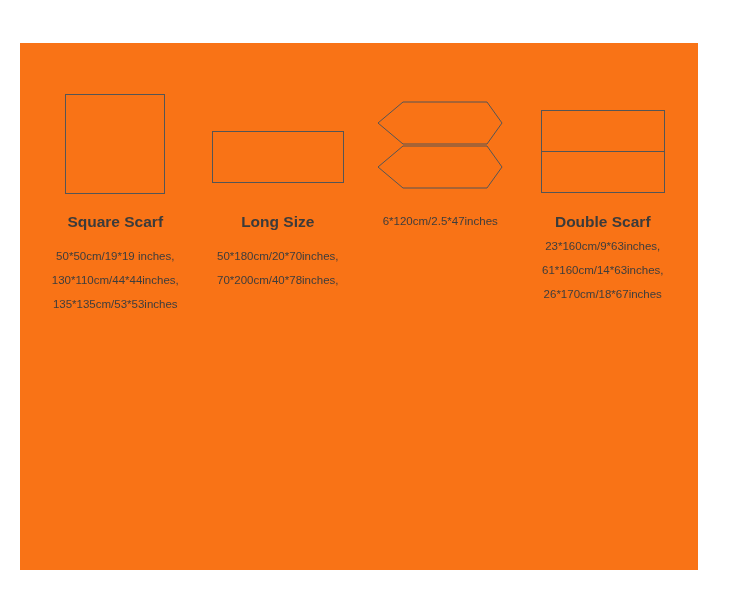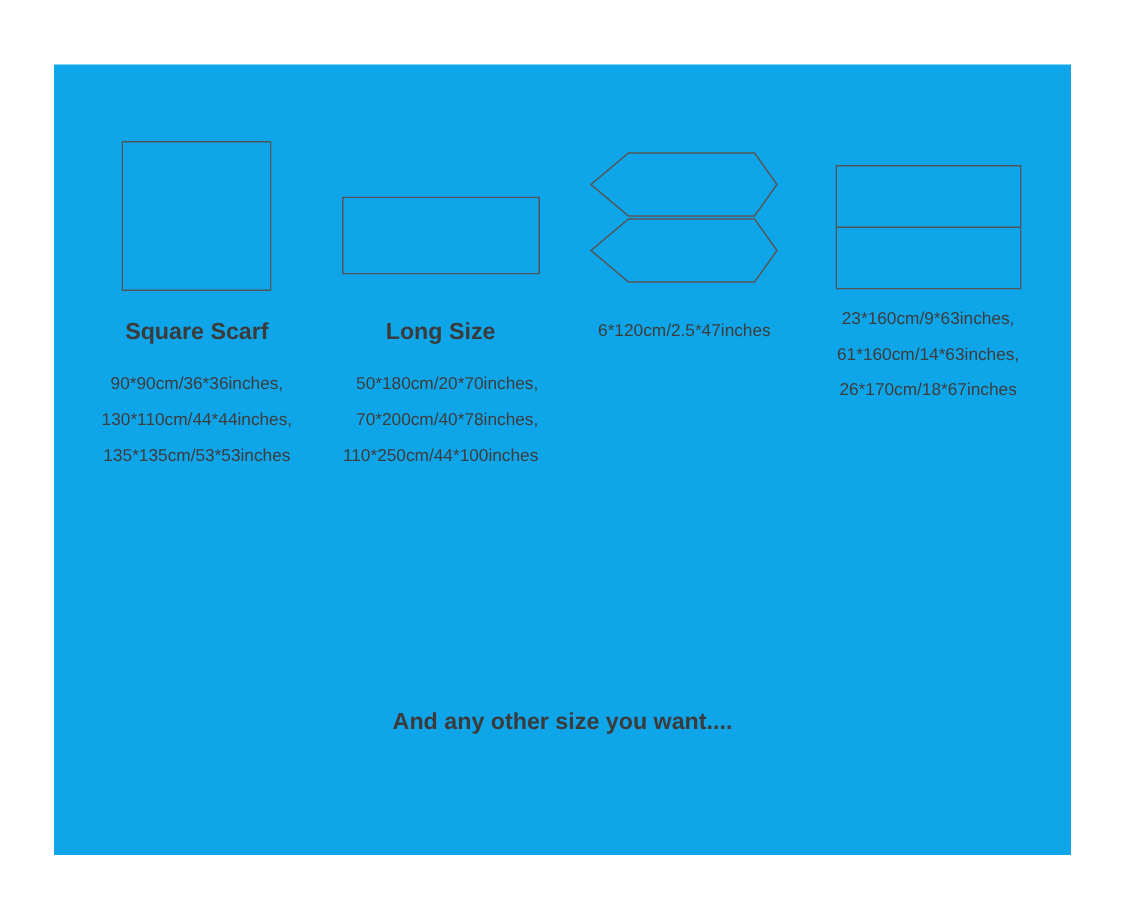--- a/index.html
+++ b/index.html
@@ -8,25 +8,25 @@
   }
   body {
     width: 750px;
     height: 612px;
     background: #ffffff;
     font-family: "Liberation Sans", sans-serif;
     overflow: hidden;
   }
   .panel {
     position: absolute;
-    left: 36px;
+    left: 20px;
     top: 43px;
     width: 678px;
     height: 527px;
-    background: #0ea5e9;
+    background: #f97316;
   }
   .grid {
     position: absolute;
     left: 0;
     top: 0;
     width: 100%;
     height: 400px;
     display: flex;
     flex-direction: row;
     align-items: flex-start;
@@ -85,56 +85,55 @@
     stroke-width: 1;
   }
   
   .col-0 .figure { padding-top: 46px; }
   .col-1 .figure { padding-top: 72px; }
   .col-2 .figure { padding-top: 48px; }
   .col-3 .figure { padding-top: 62px; }
   .col-2 .title { margin-top: 2px; }
   .col-0 .title, .col-1 .title, .col-3 .title { margin-top: 14px; }
   .col-0 .sizes { margin-top: 14px; }
-  .col-1 .sizes { margin-top: 14px; text-align: right; }
+  .col-1 .sizes { margin-top: 14px; }
   .col-2 .sizes { margin-top: 12px; }
   .col-3 .sizes { margin-top: 4px; }
 </style>
 </head>
 <body>
 
 <div class="panel">
 
   <div class="grid">
 
     <div class="col col-0">
       <div class="figure">
         <svg width="100" height="100" viewBox="0 0 100 100">
           <rect class="stroke" x="0.5" y="0.5" width="99" height="99"></rect>
         </svg>
       </div>
       <div class="title">Square Scarf</div>
       <div class="sizes">
-        <div>90*90cm/36*36inches,</div>
+        <div>50*50cm/19*19 inches,</div>
         <div>130*110cm/44*44inches,</div>
         <div>135*135cm/53*53inches</div>
       </div>
     </div>
 
     <div class="col col-1">
       <div class="figure">
         <svg width="132" height="52" viewBox="0 0 132 52">
           <rect class="stroke" x="0.5" y="0.5" width="131" height="51"></rect>
         </svg>
       </div>
       <div class="title">Long Size</div>
       <div class="sizes">
         <div>50*180cm/20*70inches,</div>
         <div>70*200cm/40*78inches,</div>
-        <div>110*250cm/44*100inches</div>
       </div>
     </div>
 
     <div class="col col-2">
       <div class="figure">
         <svg width="126" height="88" viewBox="0 0 126 88">
           <path class="stroke" d="M 26 1 L 110 1 L 125 22 L 110 43 L 26 43 L 1 22 Z"></path>
           <path class="stroke" d="M 26 45 L 110 45 L 125 66 L 110 87 L 26 87 L 1 66 Z"></path>
         </svg>
       </div>
@@ -143,24 +142,24 @@
       </div>
     </div>
 
     <div class="col col-3">
       <div class="figure">
         <svg width="124" height="83" viewBox="0 0 124 83">
           <rect class="stroke" x="0.5" y="0.5" width="123" height="82"></rect>
           <line class="stroke" x1="0.5" y1="41.5" x2="123.5" y2="41.5"></line>
         </svg>
       </div>
+      <div class="title">Double Scarf</div>
       <div class="sizes">
         <div>23*160cm/9*63inches,</div>
         <div>61*160cm/14*63inches,</div>
         <div>26*170cm/18*67inches</div>
       </div>
     </div>
 
   </div>
 
-  <div class="footer">And any other size you want....</div>
 
 </div>
 
 </body></html>

